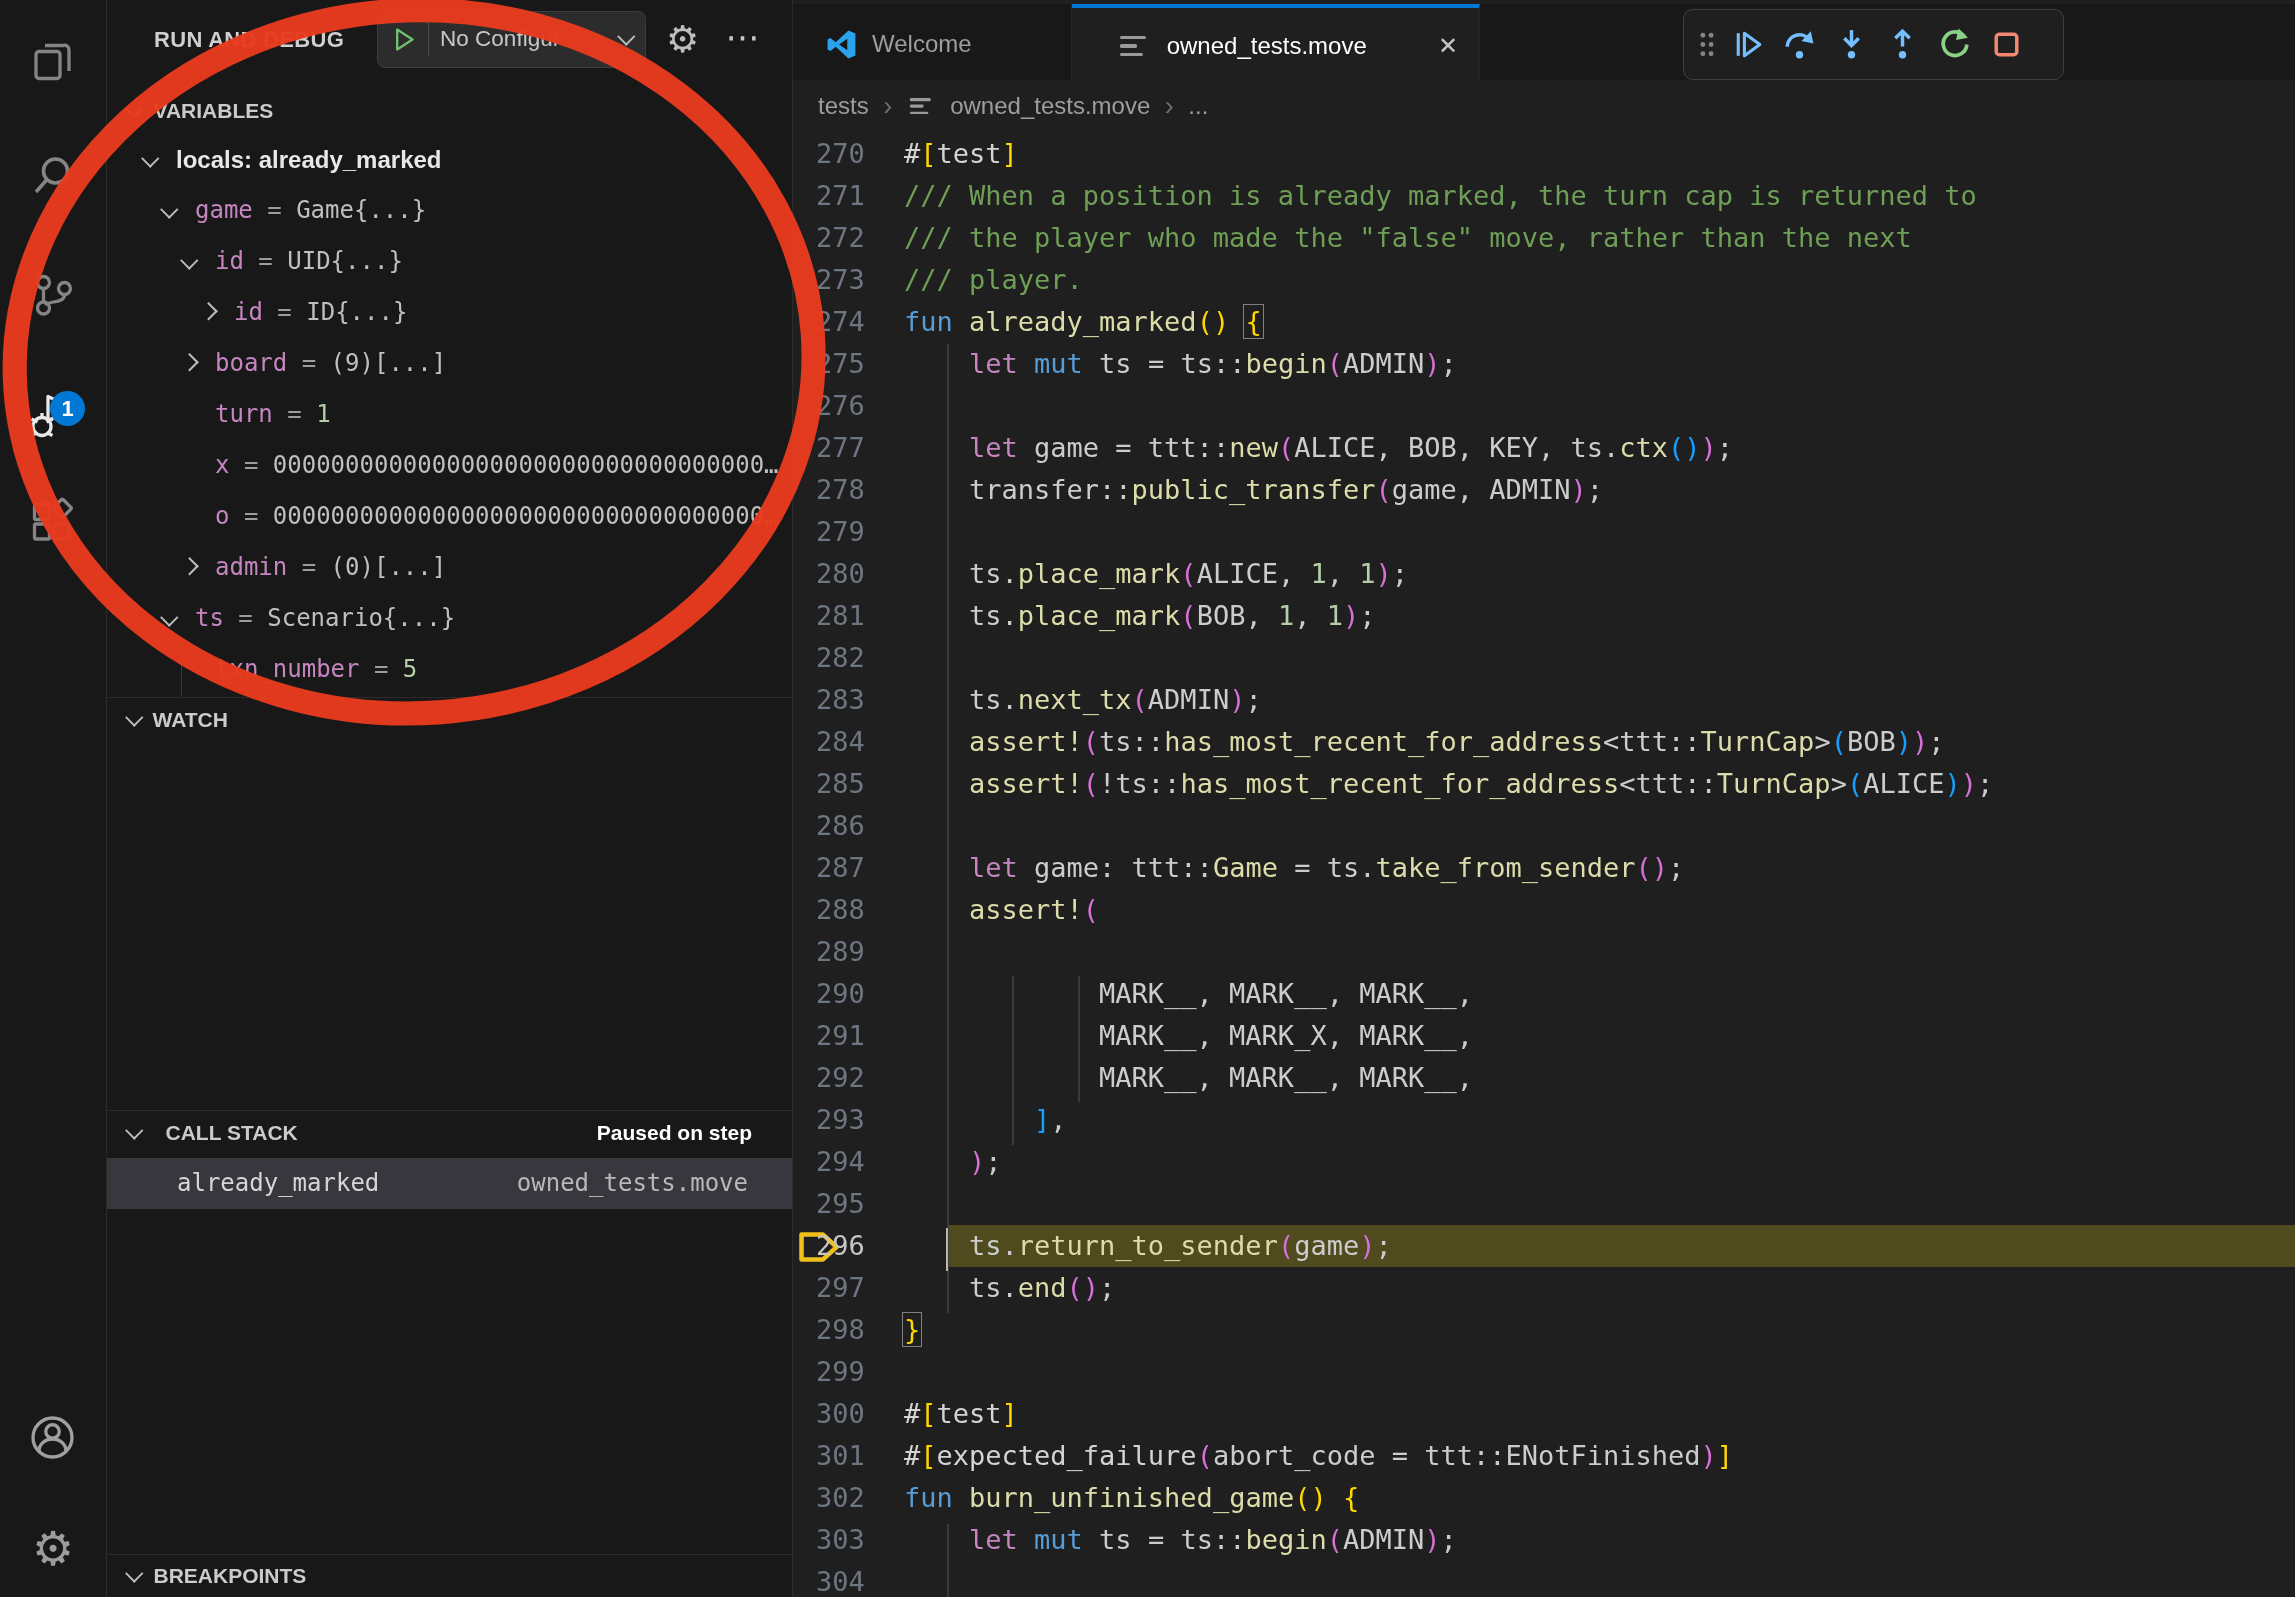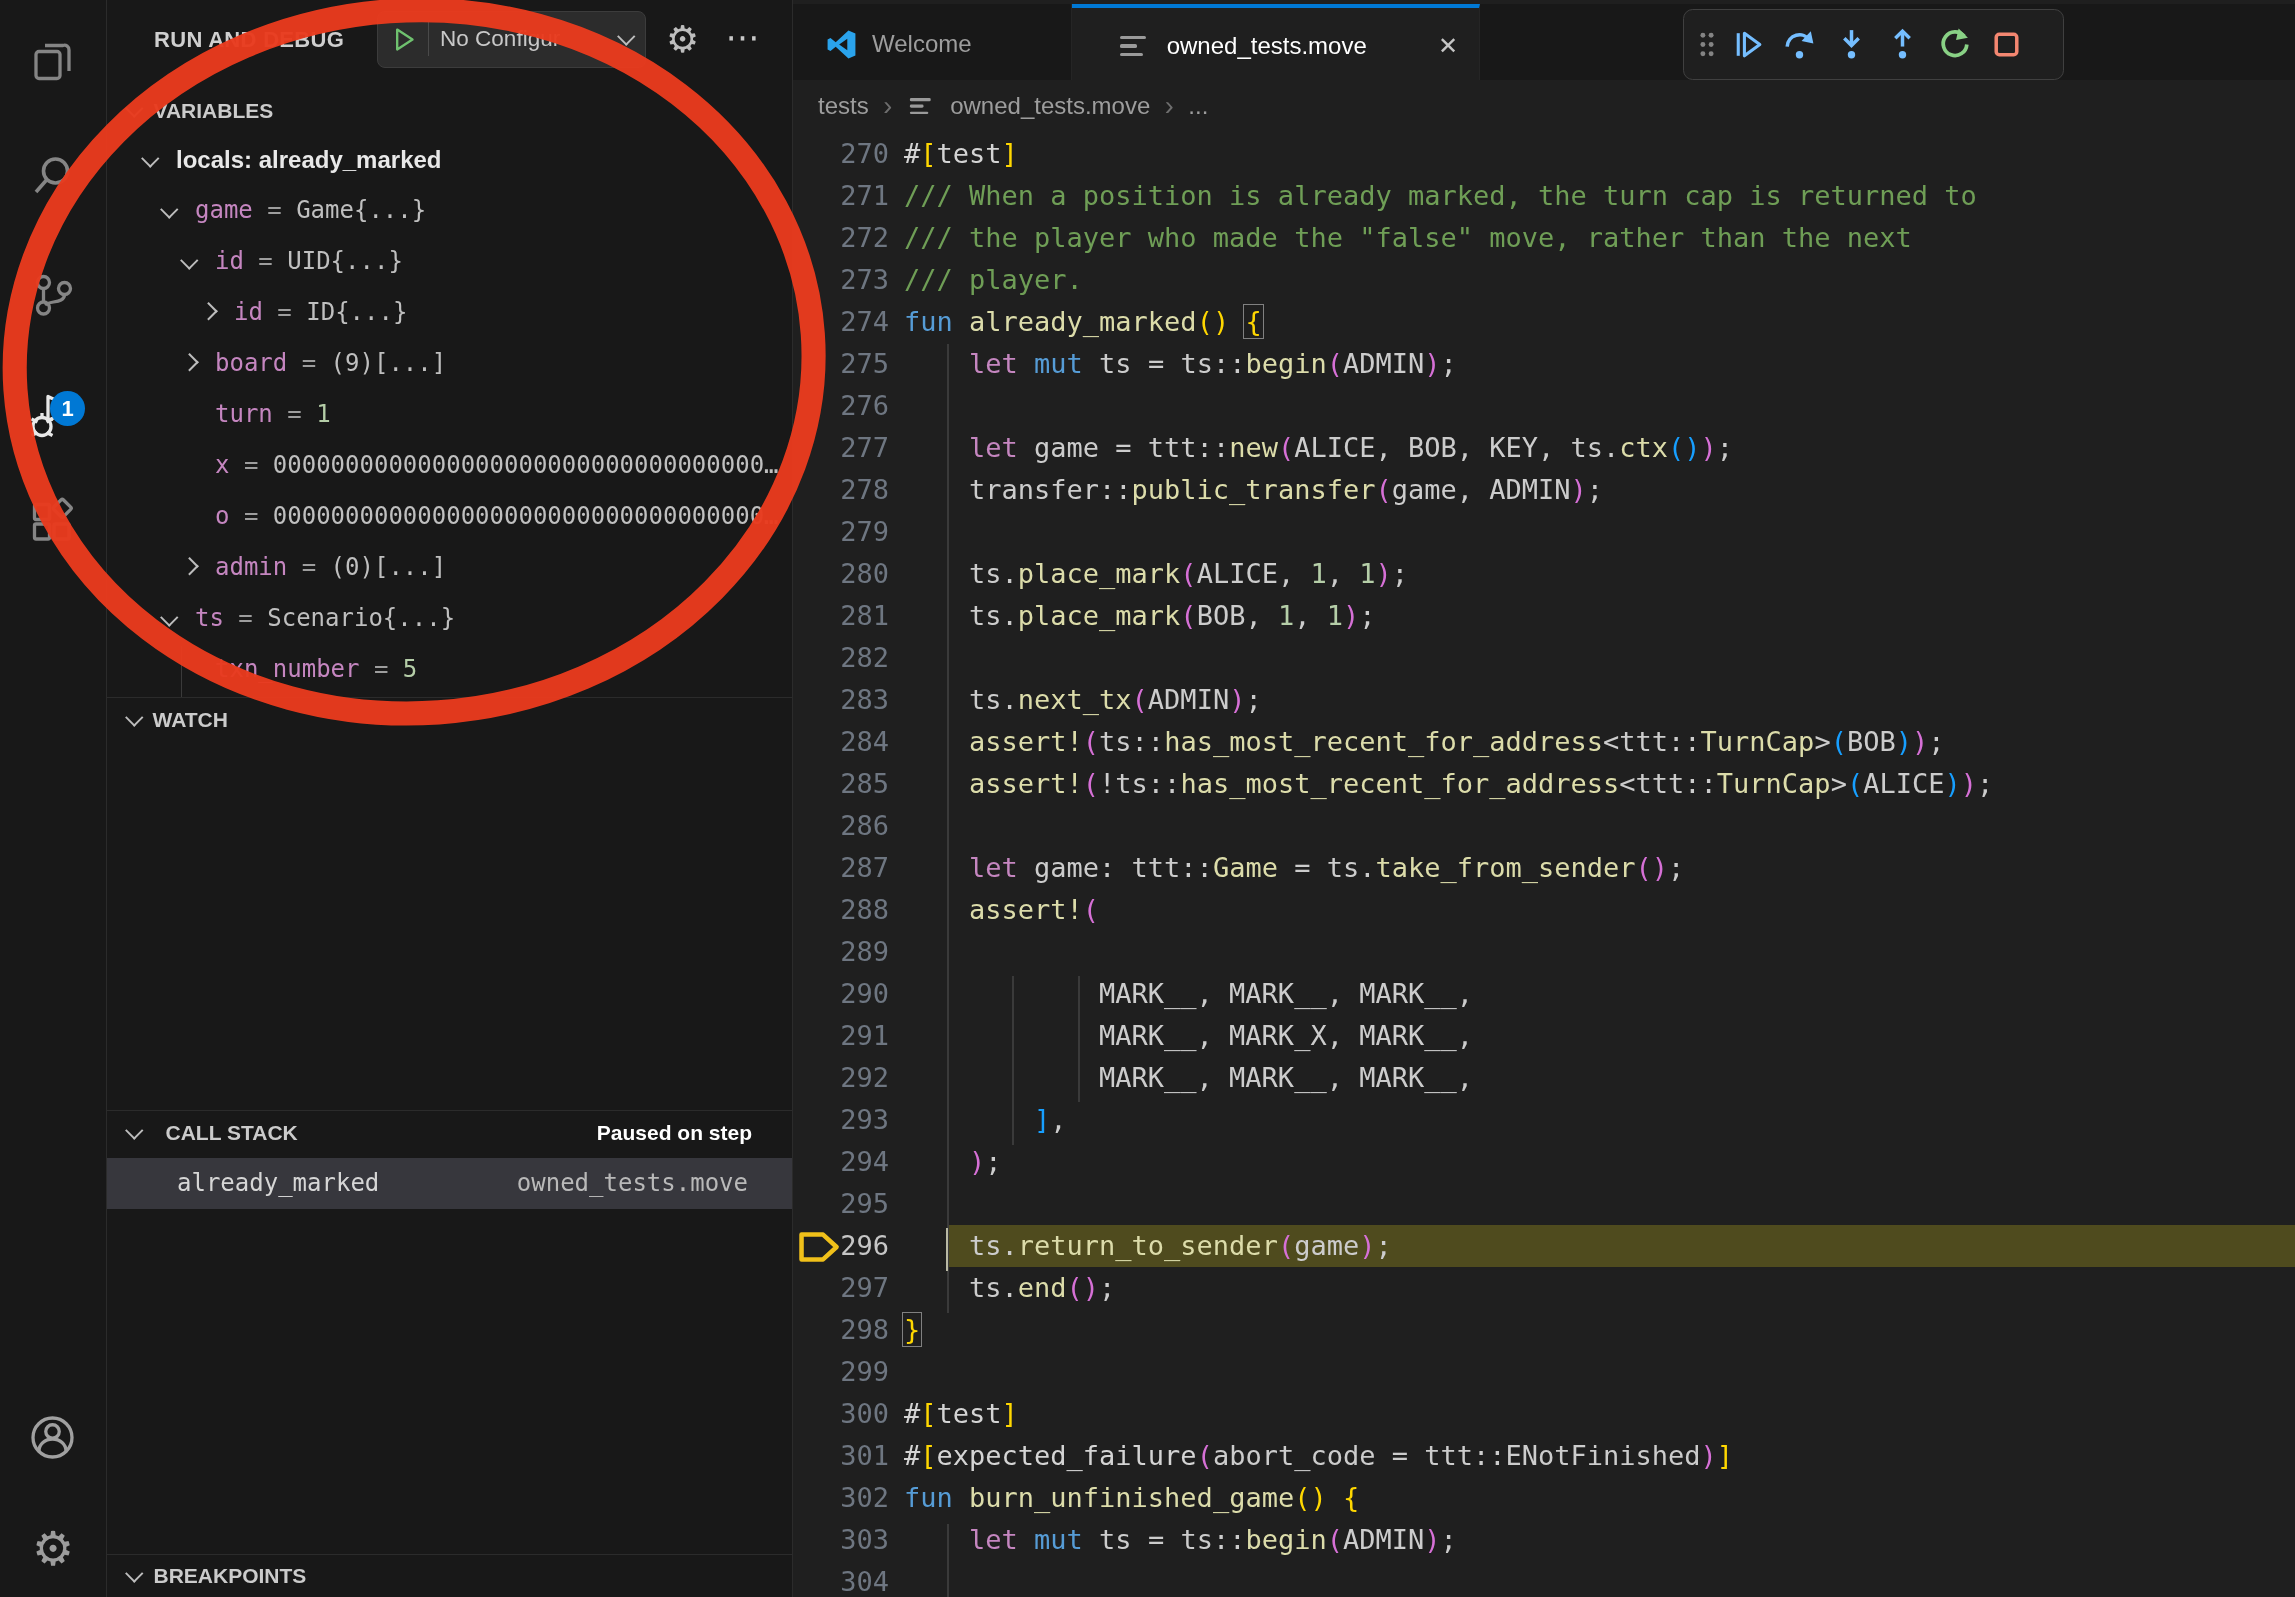--- a/index.html
+++ b/index.html
@@ -66,21 +66,21 @@
   .move-icon i:nth-child(1){width:26px;}
   .move-icon i:nth-child(2){width:17px;}
   .move-icon i:nth-child(3){width:22.5px;}
 
   #breadcrumbs{position:absolute;left:0;top:80px;right:0;height:52px;display:flex;align-items:center;gap:14.5px;padding-left:26px;
                font-size:24px;color:#9d9d9d;background:#1f1f1f;}
   .bc-sep{color:#6e6e6e;font-size:27px;}
 
   #codearea{position:absolute;left:0;top:133px;right:0;bottom:0;overflow:hidden;}
   .line{position:relative;height:42px;}
-  .line .num{position:absolute;left:0;top:0;width:97px;text-align:right;font-family:"DejaVu Sans Mono",monospace;
+  .line .num{position:absolute;left:0;top:0;width:97px;text-align:center;font-family:"DejaVu Sans Mono",monospace;
              font-size:27px;line-height:42px;color:#6e7681;}
   .line .src{position:relative;z-index:1;display:block;margin-left:112px;white-space:pre;
              font-family:"DejaVu Sans Mono",monospace;font-size:27px;line-height:42px;color:#ccc;}
   .line.current::before{content:"";position:absolute;left:155px;right:0;top:0;bottom:0;background:#4f4b1e;}
   .line.current .num{color:#c6c6c6;}
   .line .gut{position:absolute;left:4.8px;top:5.6px;width:43px;height:32px;}
   .guide{position:absolute;width:1.6px;background:#3a3a3a;z-index:2;}
   #guide-bright{position:absolute;width:2.4px;background:#b9b9a4;z-index:3;}
 
   .tok-p{color:#cccccc}.tok-k{color:#569cd6}.tok-l{color:#c586c0}.tok-f{color:#dcdcaa}

